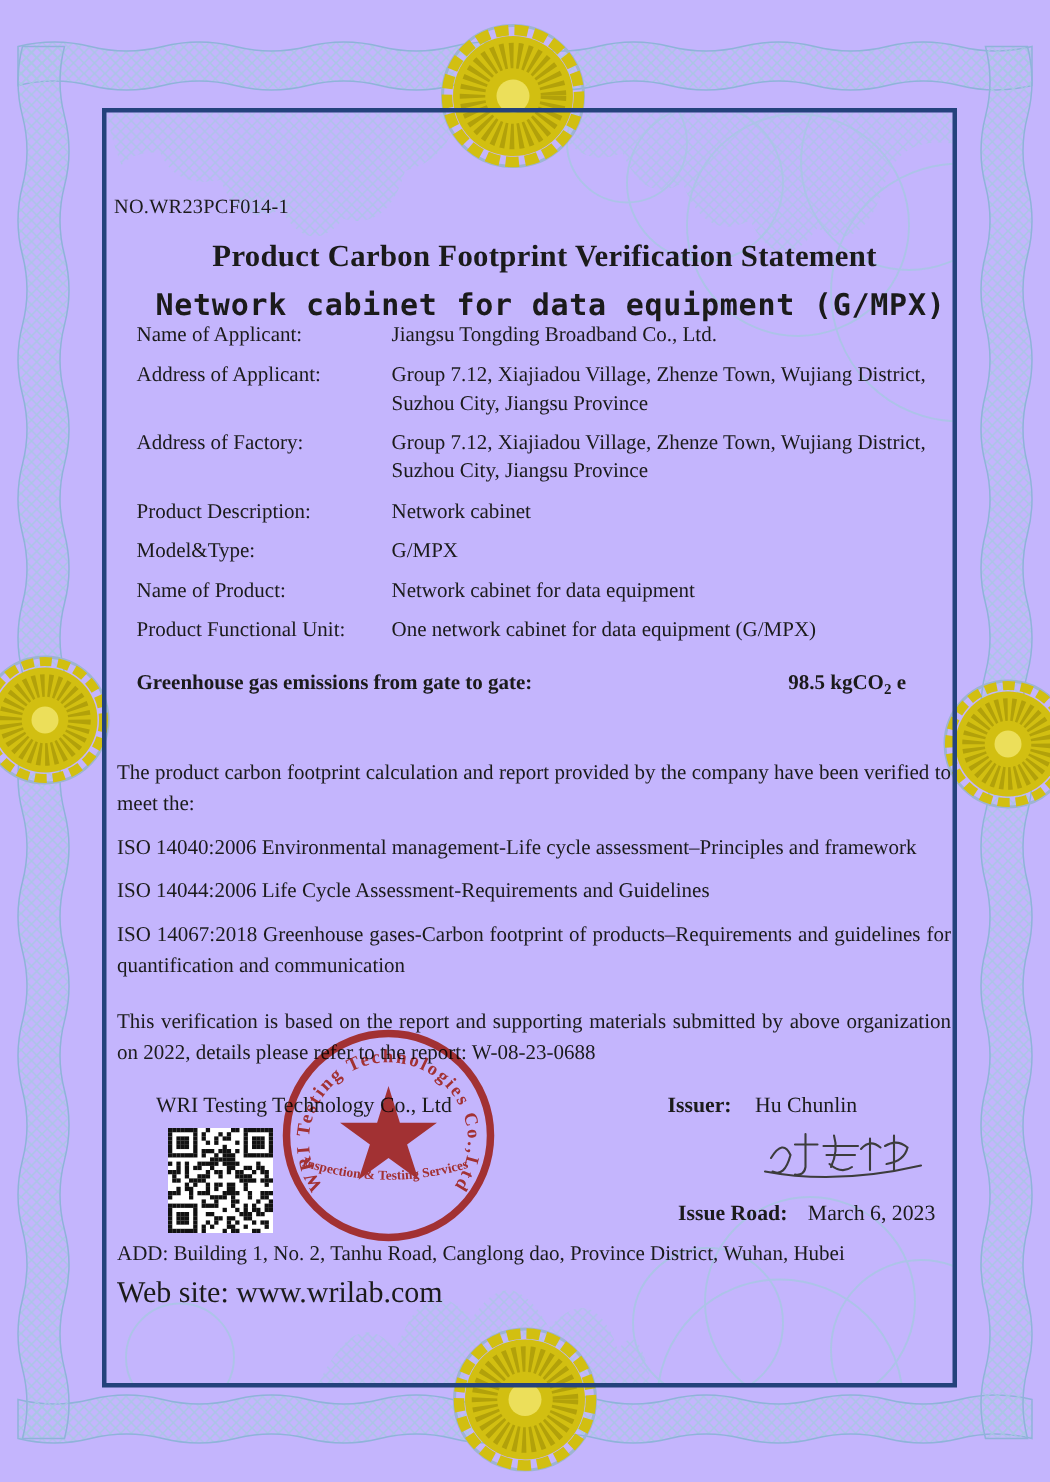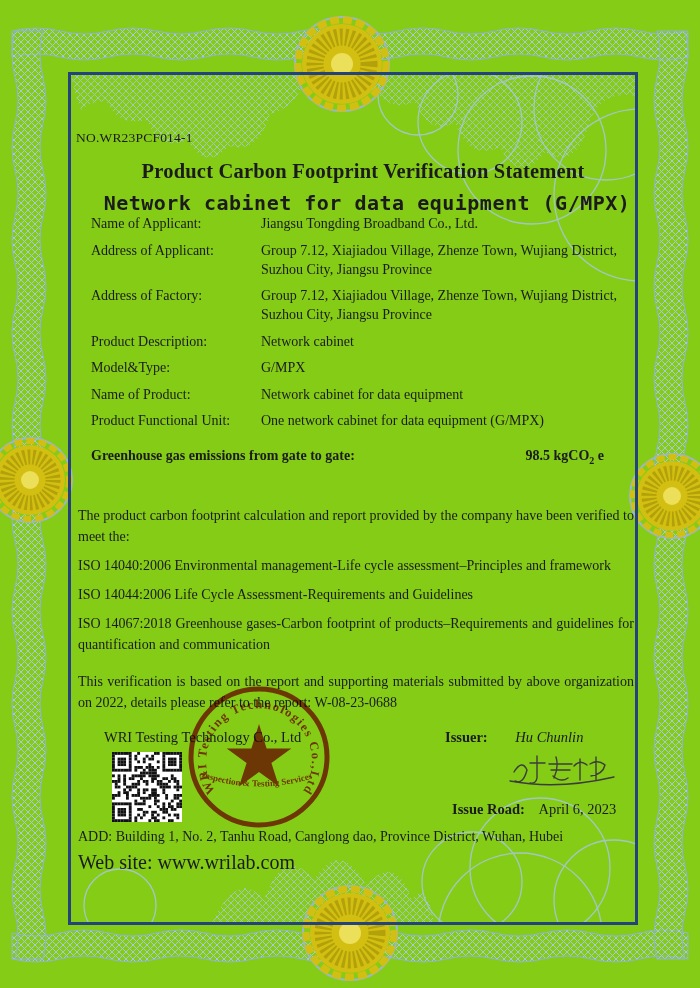--- a/index.html
+++ b/index.html
@@ -1,16 +1,16 @@
 <!DOCTYPE html>
 <html><head>
 <meta charset="utf-8">
 <style>
   html,body{margin:0;padding:0;background:#fff;}
-  #page{position:relative;width:700px;height:988px;background:#84cc16;overflow:hidden;
+  #page{position:relative;width:700px;height:988px;background:#c4b5fd;overflow:hidden;
         font-family:"Liberation Serif",serif;color:#1b1b1b;}
   .abs{position:absolute;}
   #deco{position:absolute;left:0;top:0;z-index:0;}
   .inner-frame{left:68px;top:72px;width:570px;height:853px;border:3px solid #24427c;
                box-sizing:border-box;z-index:1;background:transparent;}
   .content{z-index:2;}
   .cert-no{left:76px;top:130px;font-size:13.5px;letter-spacing:.2px;}
   .title{left:68px;top:160px;width:590px;text-align:center;font-size:20.5px;font-weight:bold;letter-spacing:.2px;}
   .subtitle{left:68px;top:191px;width:598px;text-align:center;font-size:20px;font-weight:bold;
             font-family:"DejaVu Sans Mono",monospace;letter-spacing:.5px;}
@@ -21,21 +21,21 @@
   .emissions{display:flex;margin-top:16px;font-size:14px;line-height:19px;font-weight:bold;}
   .emissions .elbl{flex:1;}
   .emissions .eval{padding-right:44px;white-space:nowrap;}
   .emissions sub{font-size:10px;}
   .paras{left:78px;top:505px;width:556px;font-size:14px;line-height:21px;}
   .paras p{margin:0 0 8px 0;text-align:justify;}
   .basis{left:78px;top:671px;width:556px;font-size:14px;line-height:21px;text-align:justify;z-index:2;}
   .company{left:104px;top:729px;font-size:14.5px;z-index:2;}
   .issuer{left:445px;top:729px;font-size:14.5px;z-index:2;}
   .issuer .b{font-weight:bold;}
-  .issuer .name{font-style:italic;margin-left:24px;}
+  .issuer .name{margin-left:12px;}
   .issue-date{left:452px;top:801px;font-size:14.5px;z-index:2;}
   .issue-date .b{font-weight:bold;}
   .issue-date .v{margin-left:10px;}
   .addr{left:78px;top:829px;font-size:14px;z-index:2;}
   .web{left:78px;top:851px;font-size:20px;z-index:2;}
   #qr{left:112px;top:752px;z-index:2;}
   #stamp{left:179px;top:677px;z-index:5;opacity:.9;mix-blend-mode:multiply;}
   #sig{left:506px;top:748px;z-index:2;}
 </style>
 </head>
@@ -467,21 +467,21 @@
       <path d="M8,24 q8,-13 13,-2 q-4,15 -12,11"></path>
       <path d="M24,15 h15 M31,8 v22 q-1,6 -7,5"></path>
       <path d="M50,9 q3,10 -2,21 M43,16 h23 M45,22 h19 M47,28 q8,7 15,2"></path>
       <path d="M74,11 v21 M68,18 q6,-7 13,-1 M90,9 v23 M84,16 q8,-5 15,1 q-2,9 -14,11"></path>
       <path d="M4,33 q48,9 104,-4"></path>
     </g>
   </svg>
 
   <div class="abs issue-date">
     <span class="b">Issue Road:</span>
-    <span class="v">April 6, 2023</span>
+    <span class="v">March 6, 2023</span>
   </div>
 
   <div class="abs addr">ADD: Building 1, No. 2, Tanhu Road, Canglong dao, Province District, Wuhan, Hubei</div>
   <div class="abs web">Web site: www.wrilab.com</div>
 
   <svg id="stamp" class="abs" width="160" height="160">
     <defs>
       <path id="ringPath" d="M 36.5,114.5 A 53,53 0 1 1 123.5,114.5"></path>
       <path id="bannerPath" d="M 22,100 Q 80,119 138,100"></path>
     </defs>

